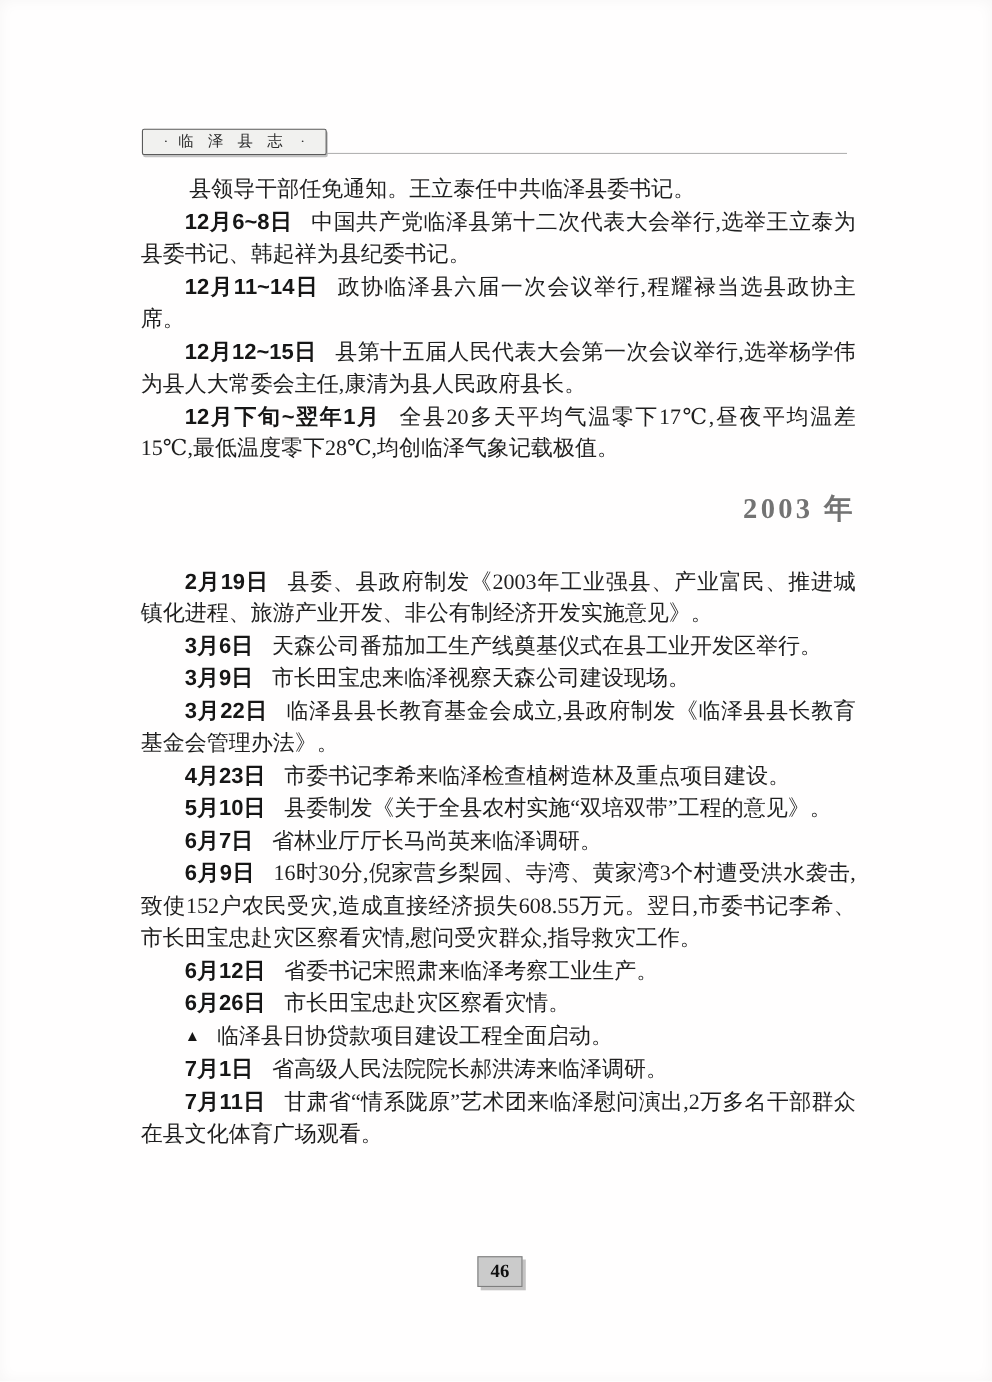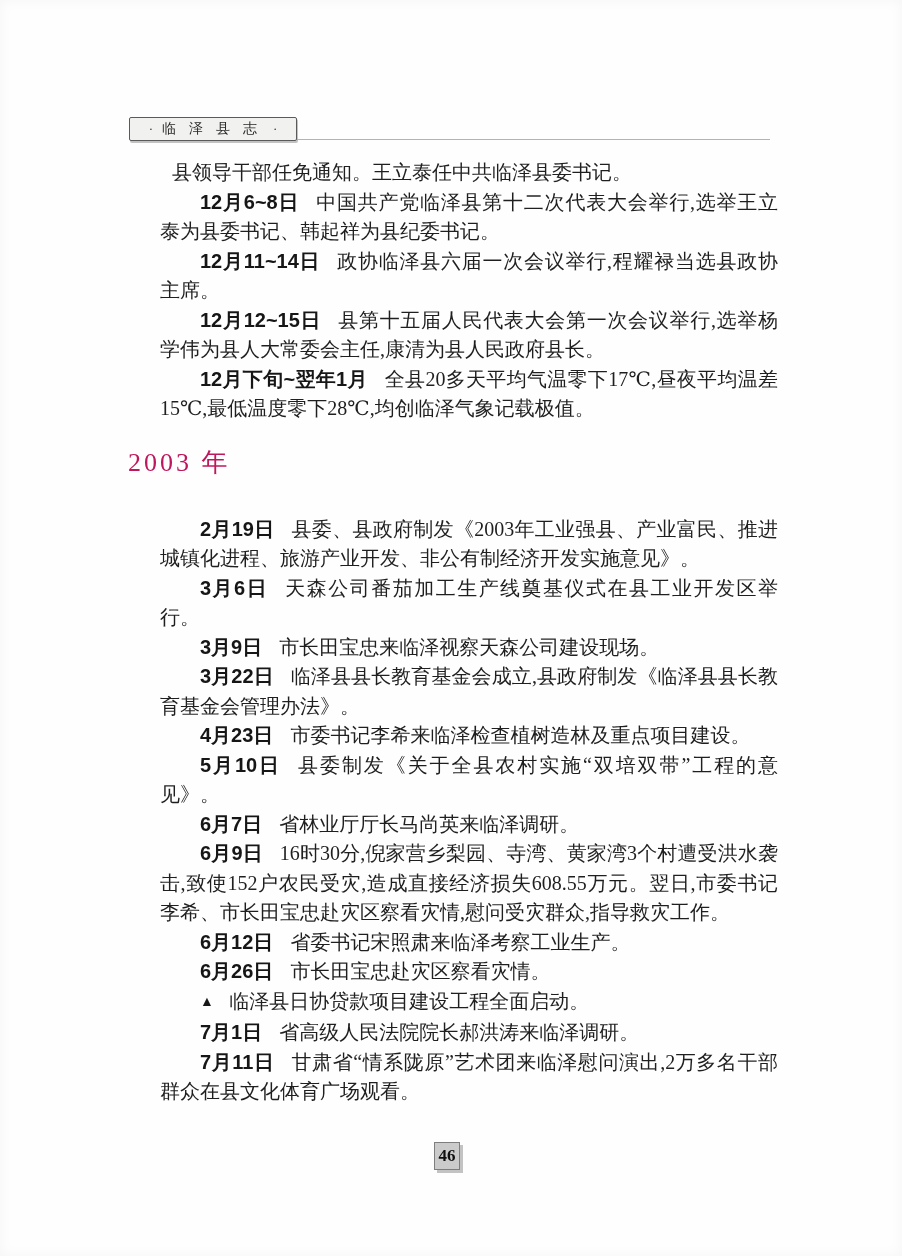--- a/index.html
+++ b/index.html
@@ -67,50 +67,49 @@
   }
   .content p {
     margin: 0;
   }
   p.continuation {
     text-indent: 0;
     margin-left: 44px;
   }
   p.entry {
     text-indent: 2em;
-    margin-left: 32px;
   }
   .entry-date {
     font-family: "Liberation Sans", "DejaVu Sans", sans-serif;
     font-weight: 600;
     margin-right: 0.85em;
     color: #161616;
   }
   .entry-date.bullet {
     font-size: 14px;
     position: relative;
     top: -2px;
     margin-right: 1.1em;
   }
   .year-heading {
-    text-align: left;
+    text-align: right;
     font-size: 26px;
-    font-weight: normal;
+    font-weight: bold;
     letter-spacing: 3px;
     line-height: 46px;
     margin: 16px 0 29px 0;
-    color: #be185d;
+    color: #737373;
   }
 
   
   .page-number-box {
     position: absolute;
     left: 434px;
     top: 1142px;
-    width: 26px;
+    width: 41px;
     height: 28px;
     box-sizing: border-box;
     background: #cbcbcb;
     border: 1px solid #7e7e7e;
     box-shadow: 3px 3px 0 rgba(125,125,125,0.45);
     display: flex;
     align-items: center;
     justify-content: center;
   }
   .page-number-box span {

